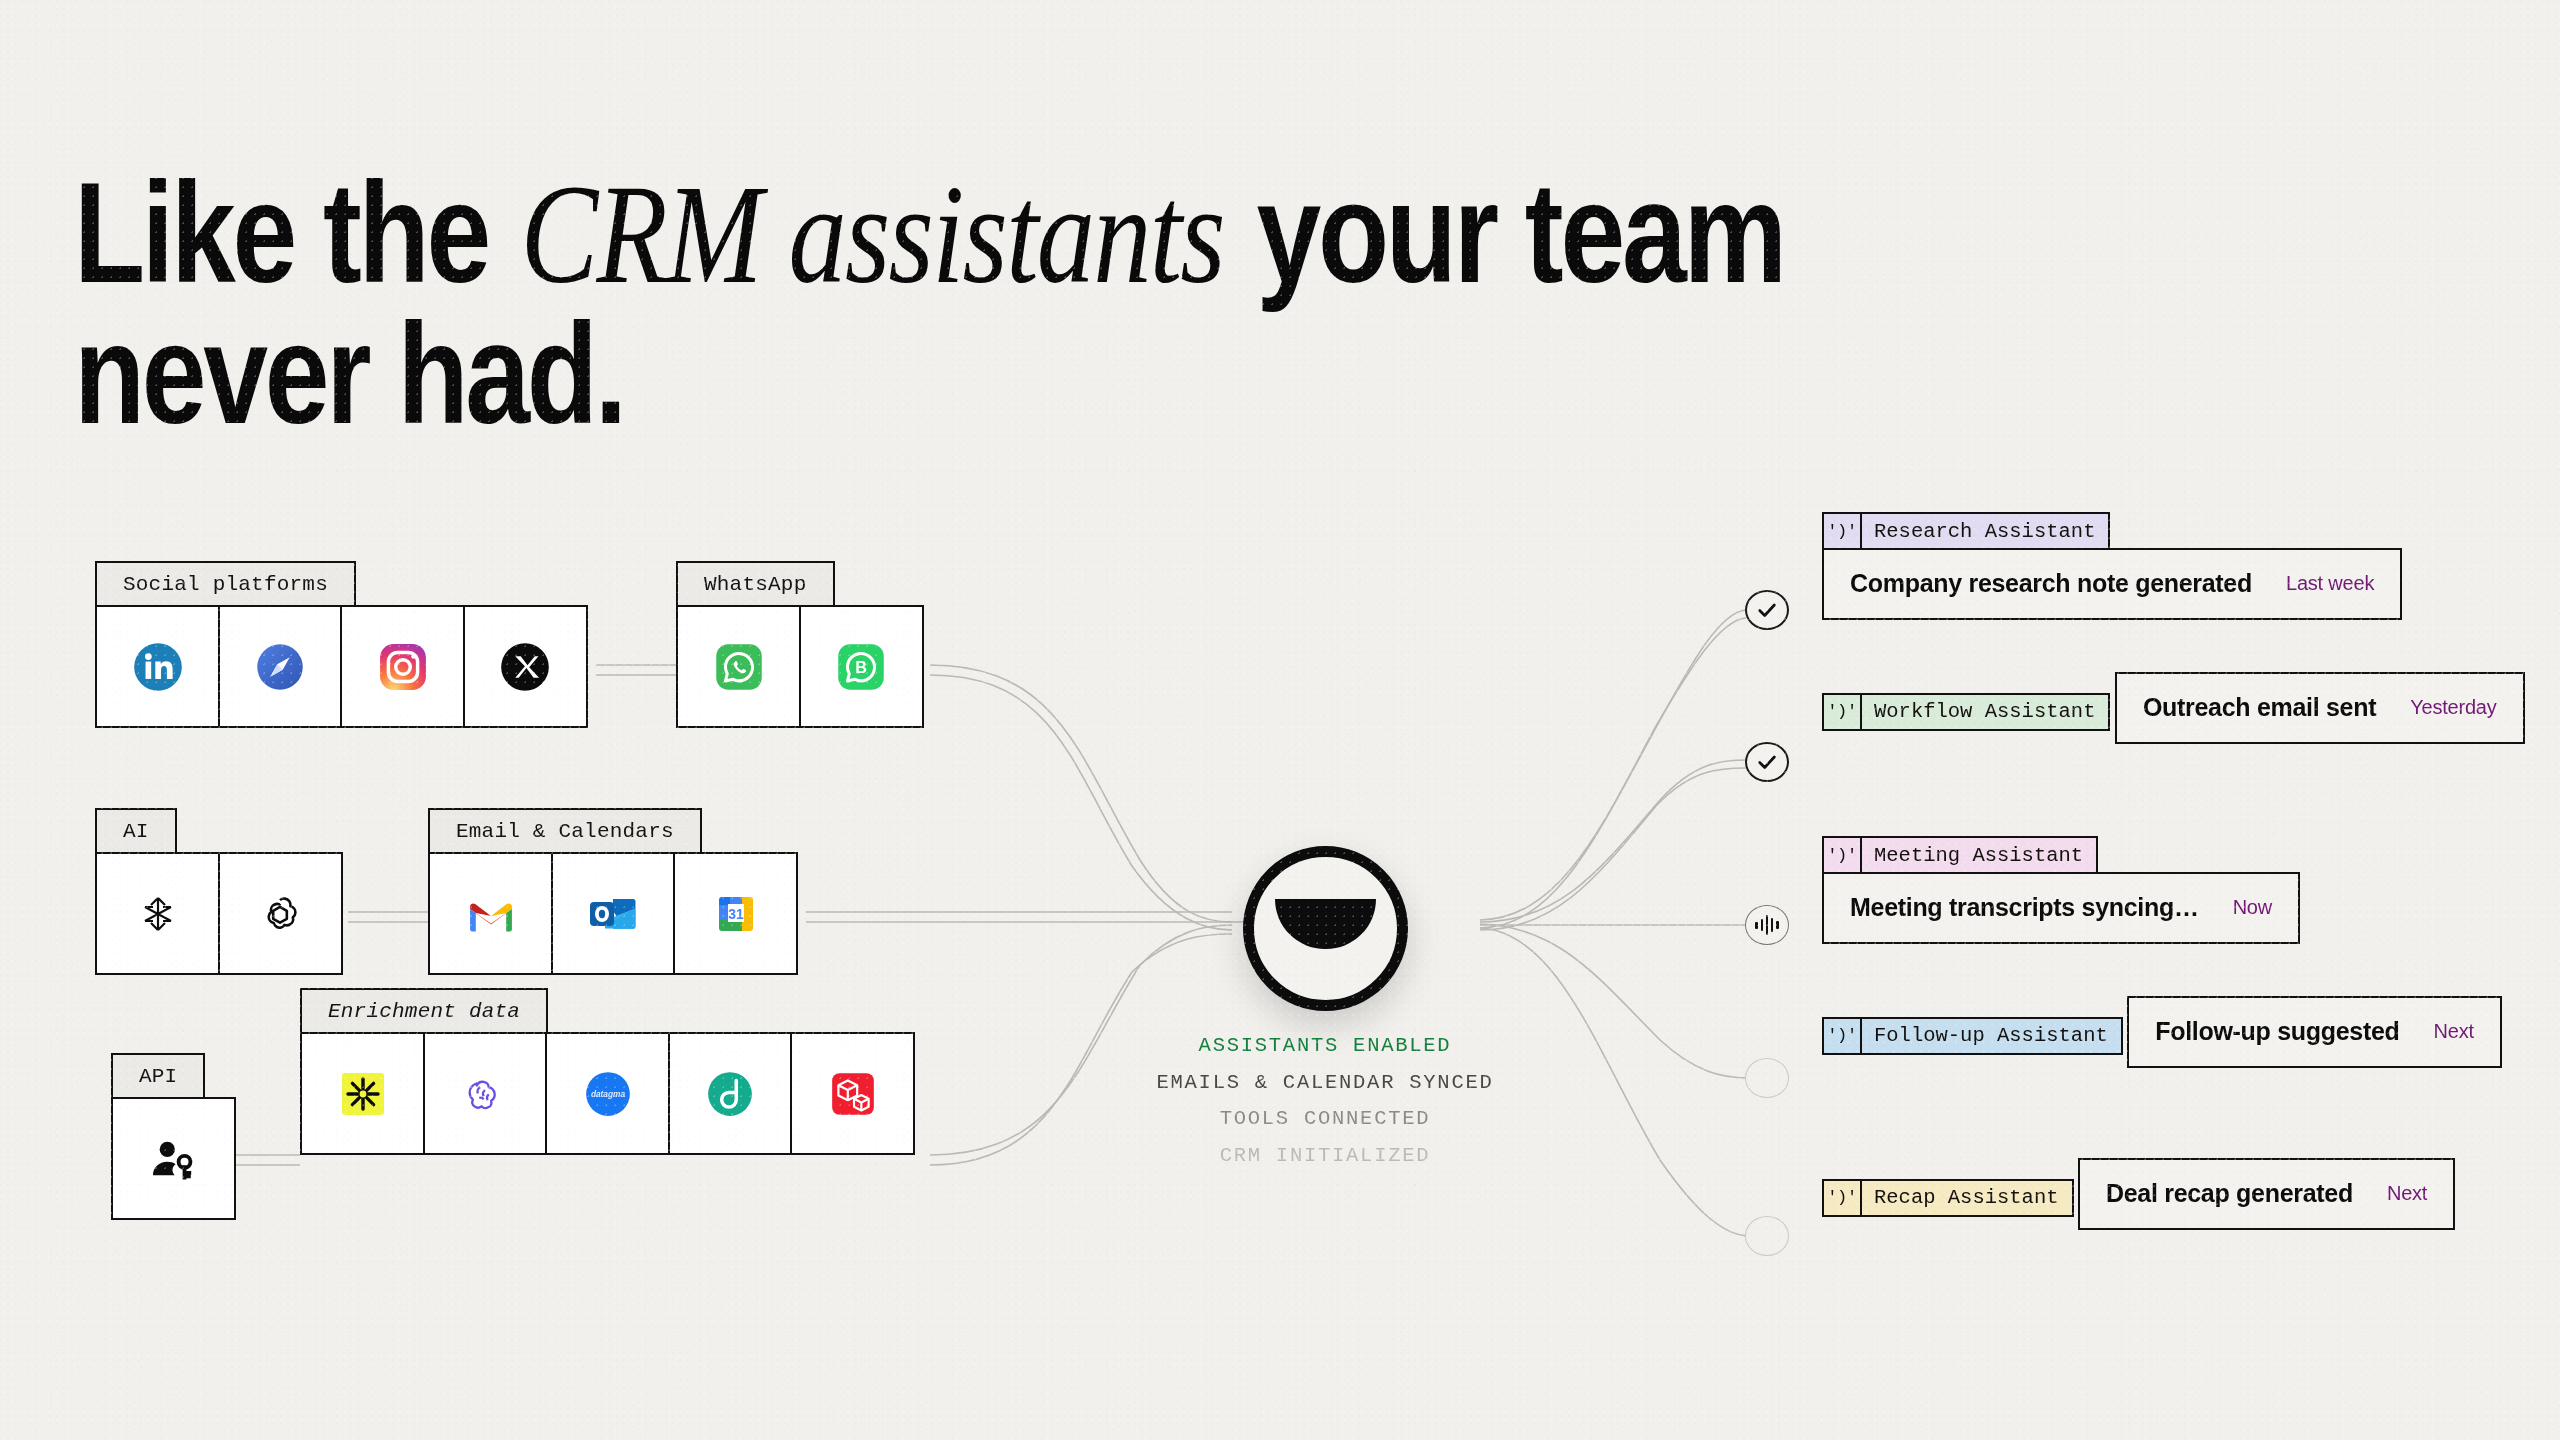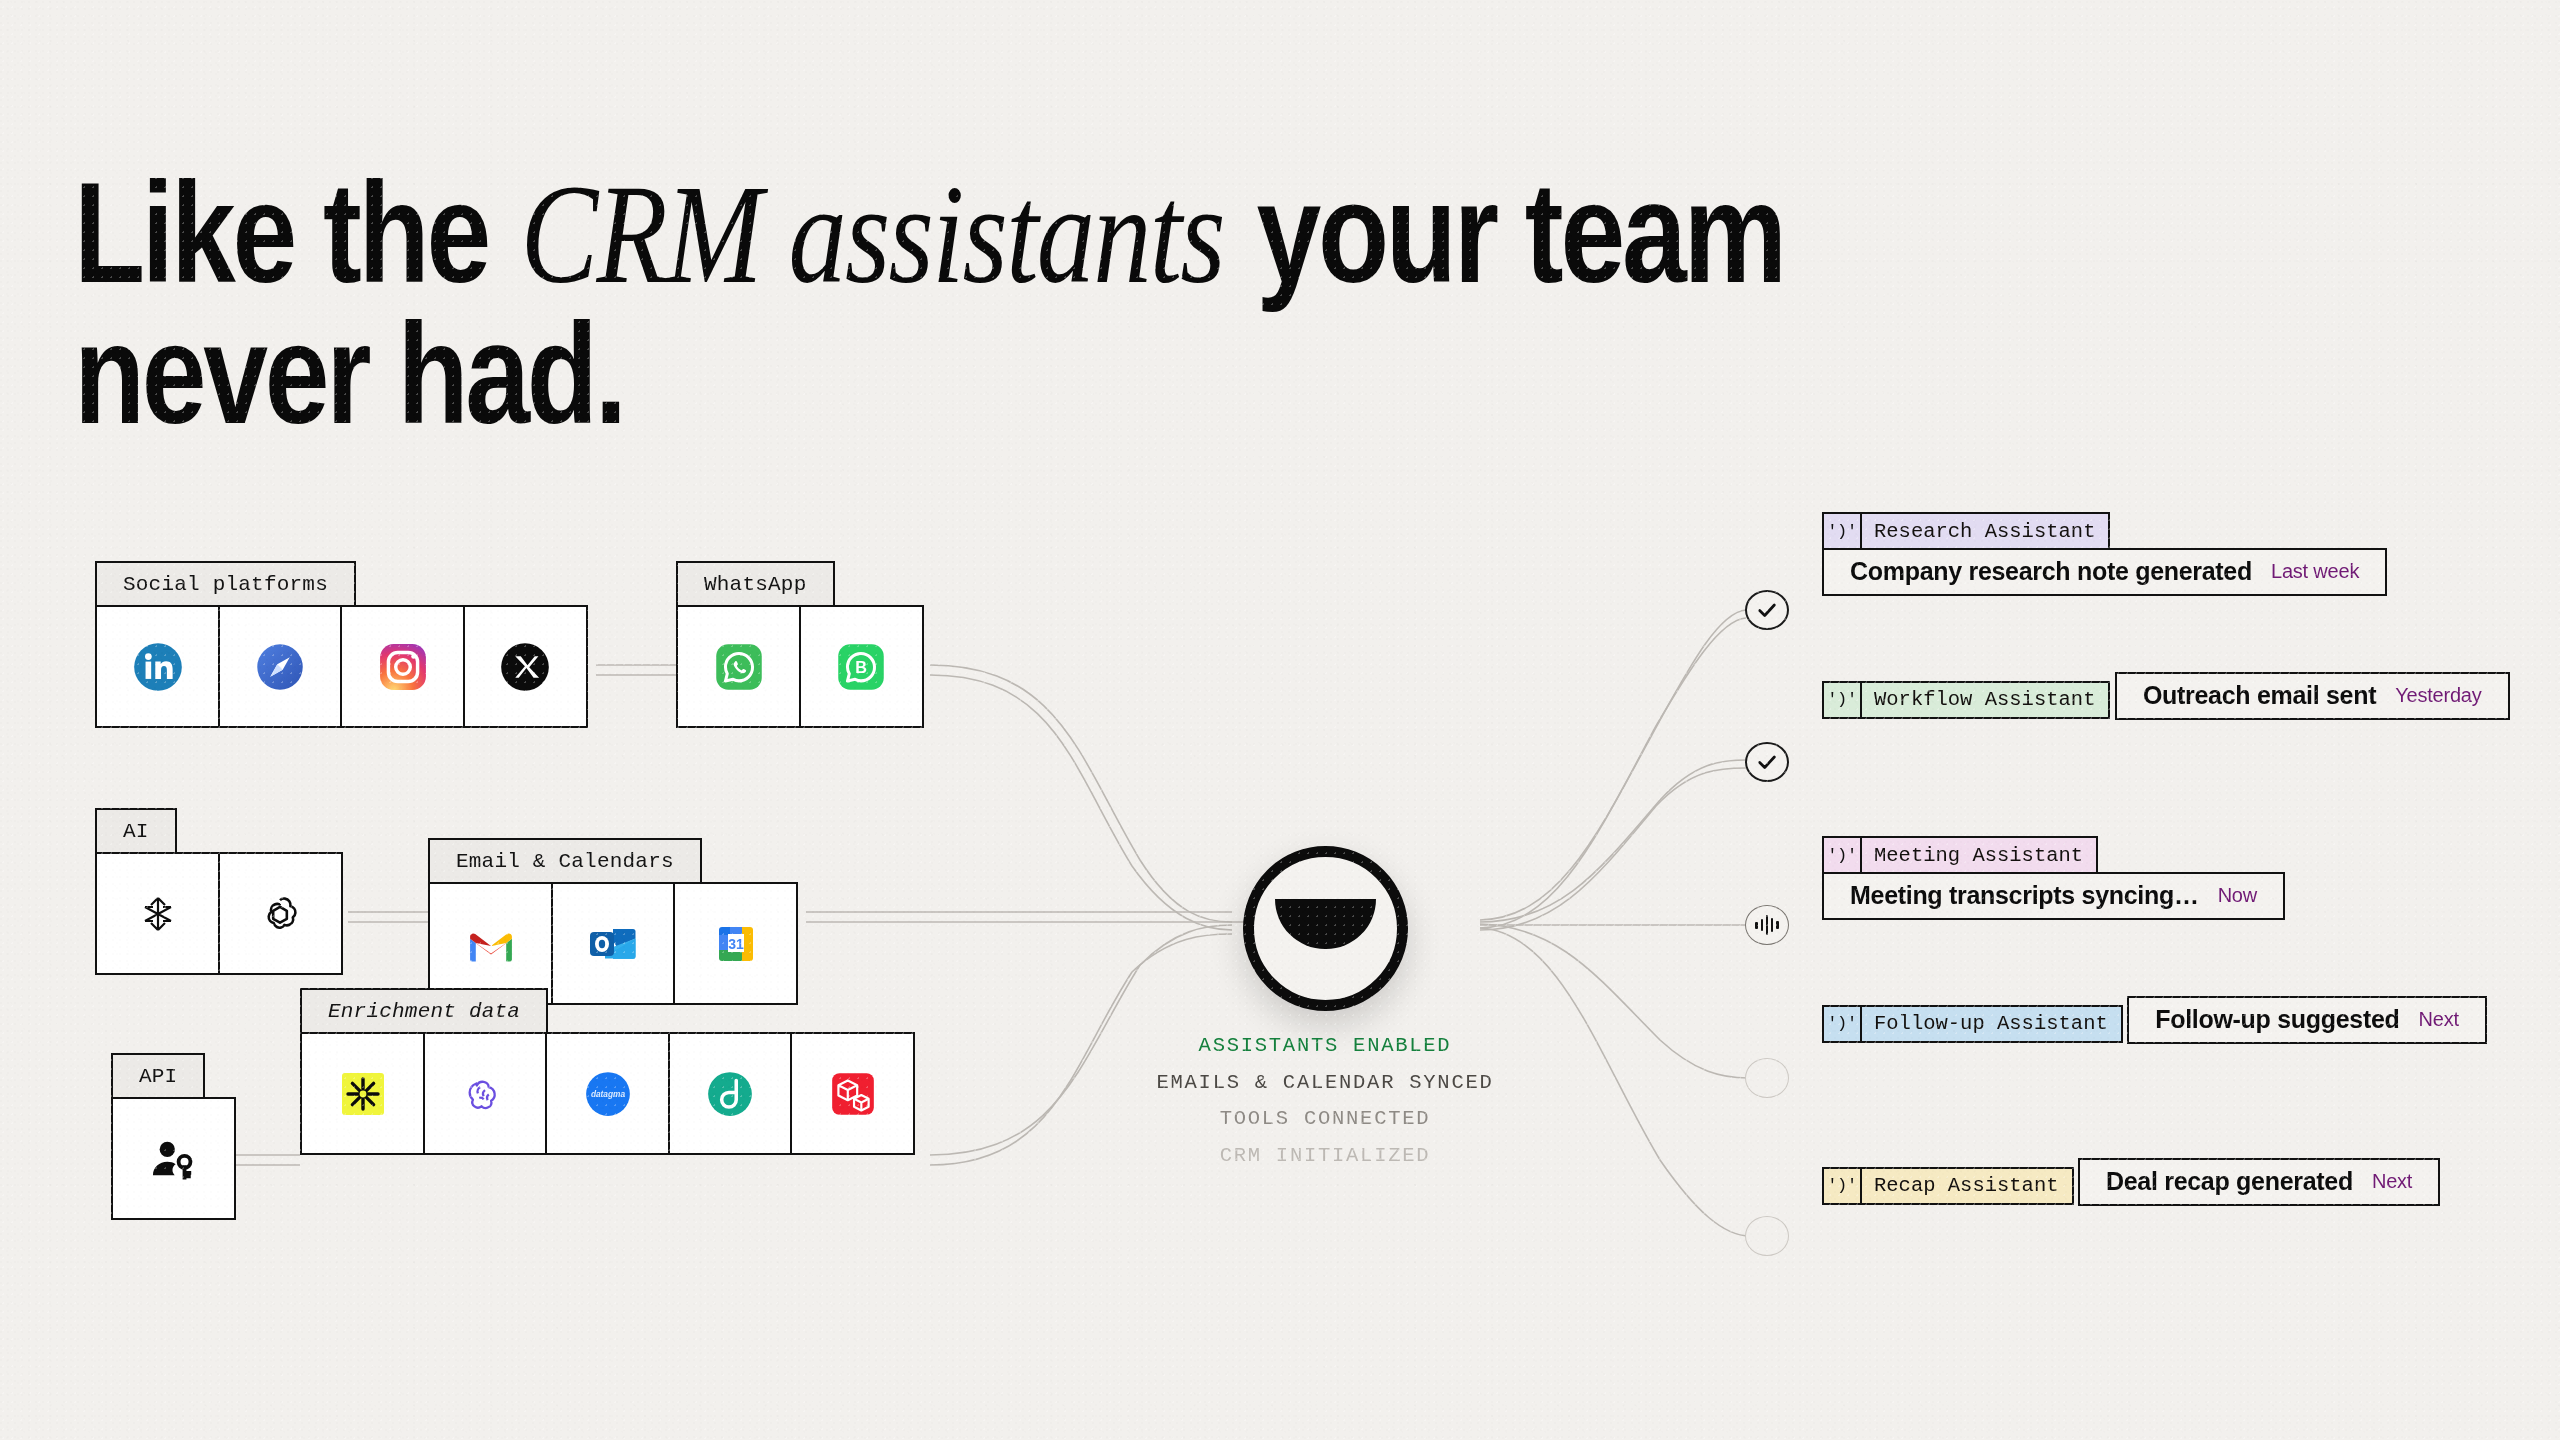--- a/index.html
+++ b/index.html
@@ -153,24 +153,24 @@
     font-family:"Liberation Mono", monospace;
     font-size:20.5px;
     color:#14110f;
     white-space:nowrap;
   }
   .a-body{
     margin-top:-2.5px;
     border:2.5px solid #111;
     background:#f4f2ef;
     box-sizing:border-box;
-    height:48px;
+    height:72px;
     display:inline-flex;align-items:center;
     padding:0 26px 0 26px;
-    gap:19px;
+    gap:34px;
     white-space:nowrap;
   }
   .a-msg{font-size:25px;font-weight:700;color:#0d0d0d;letter-spacing:-.012em;}
   .a-time{font-size:20px;color:#701a75;letter-spacing:-.01em;}
 
   .icon-svg{display:block;}
 </style>
 </head>
 <body>
 
@@ -316,21 +316,21 @@
         <span>
           <svg class="icon-svg" width="52" height="52" viewBox="0 0 48 48" fill="none" stroke="#0d0d0d" stroke-width="2.4" stroke-linejoin="round">
               <path d="M24 11.2c2.6-2.3 6.6-1.8 8.6 1 1 1.4 1.3 3 1 4.6 2.8.6 4.8 3.2 4.6 6.1-.1 1.7-1 3.2-2.4 4.2.9 2.7-.4 5.6-3 6.8-1.5.7-3.2.7-4.7.1-1.4 2.4-4.5 3.3-7 2-1.5-.8-2.5-2.1-2.9-3.7-2.8-.6-4.8-3.2-4.6-6.1.1-1.7 1-3.2 2.4-4.2-.9-2.7.4-5.6 3-6.8 1.5-.7 3.2-.7 4.7-.1.1-.2.2-.4.3-.6"></path>
               <path d="M24 17.5 l6.3 3.6v7.3L24 32l-6.3-3.6v-7.3z"></path>
             </svg>
         </span>
       </div>
     </div>
   </div>
 
-  <div class="group" style="left:428px;top:852px;margin-top:30px;">
+  <div class="group" style="left:428px;top:852px;">
     <div class="group-tab">Email &amp; Calendars</div>
     <div class="cells">
       <div class="cell">
         <span>
           <svg class="icon-svg" width="50" height="38" viewBox="0 0 52 40">
               <path d="M4 36V12l22 15L48 12v24a2.5 2.5 0 0 1-2.5 2.5H42V20l-16 11L10 20v18.5H6.5A2.5 2.5 0 0 1 4 36z" fill="#fff"></path>
               <path d="M4 36.5V14.5l6 4.5v19.5H6.6A2.6 2.6 0 0 1 4 36.5z" fill="#4285f4"></path>
               <path d="M42 38.5V19l6-4.5v22a2.6 2.6 0 0 1-2.6 2H42z" fill="#34a853"></path>
               <path d="M10 19 4 14.5v-2.3C4 9.4 7.2 7.9 9.4 9.6L26 22 10 19z" fill="#c5221f"></path>
               <path d="M42 19l6-4.5v-2.3c0-2.8-3.2-4.3-5.4-2.6L26 22l16-3z" fill="#fbbc04"></path>

